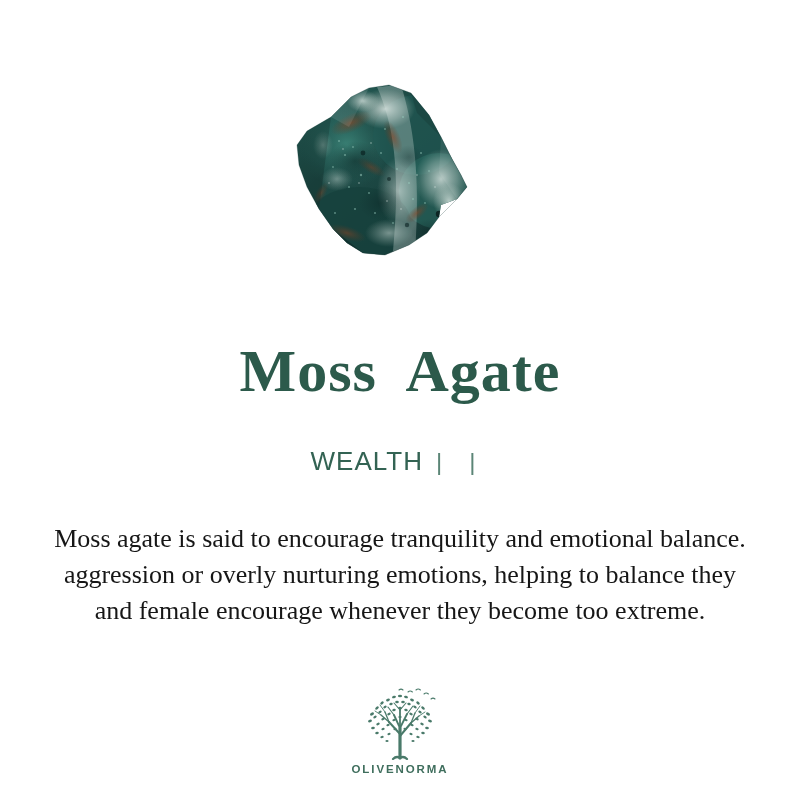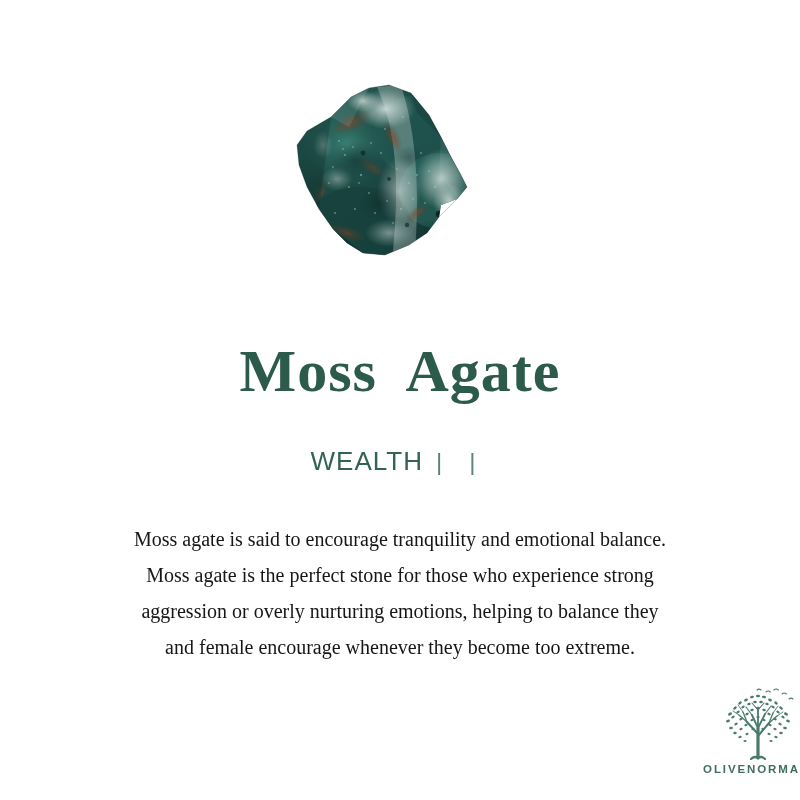--- a/index.html
+++ b/index.html
@@ -73,36 +73,36 @@
   }
 
   
   #description {
     position: absolute;
     top: 521px;
     left: 40px;
     width: 720px;
     text-align: center;
     font-family: "Liberation Serif", "DejaVu Serif", serif;
-    font-size: 20px;
+    font-size: 26px;
     font-weight: 400;
     line-height: 36px;
     color: #161616;
   }
   #description .dline { display: block; white-space: nowrap; }
 
   
   #logo {
     position: absolute;
     top: 688px;
     left: 0;
     width: 800px;
     display: flex;
     flex-direction: column;
-    align-items: flex-end;
+    align-items: center;
   }
   #logo-tree { display: block; width: 84px; height: 72px; }
   #logo-word {
     margin-top: 3px;
     font-family: "Liberation Sans", sans-serif;
     font-size: 11.5px;
     font-weight: 700;
     letter-spacing: 1.9px;
     color: #3f6e5d;
   }
@@ -236,21 +236,20 @@
   <h1 id="title">Moss  Agate</h1>
 
   <div id="keywords">
     <span class="kw">WEALTH</span>
     <span class="sep">|</span>
     <span class="sep">|</span>
   </div>
 
   <div id="description">
     <span class="dline">Moss agate is said to encourage tranquility and emotional balance.</span>
-    <span class="dline">Moss agate is the perfect stone for those who experience strong</span>
     <span class="dline">aggression or overly nurturing emotions, helping to balance they</span>
     <span class="dline">and female encourage whenever they become too extreme.</span>
   </div>
 
   <div id="logo">
     <svg id="logo-tree" viewBox="0 0 84 72" xmlns="http://www.w3.org/2000/svg">
       <g stroke="#4a7a6a" stroke-linecap="round" fill="none">
 
         <path d="M42,70 L42,40" stroke-width="3.2"></path>
         <path d="M42,70 C39,68 37,69 35,71" stroke-width="2.2"></path>

